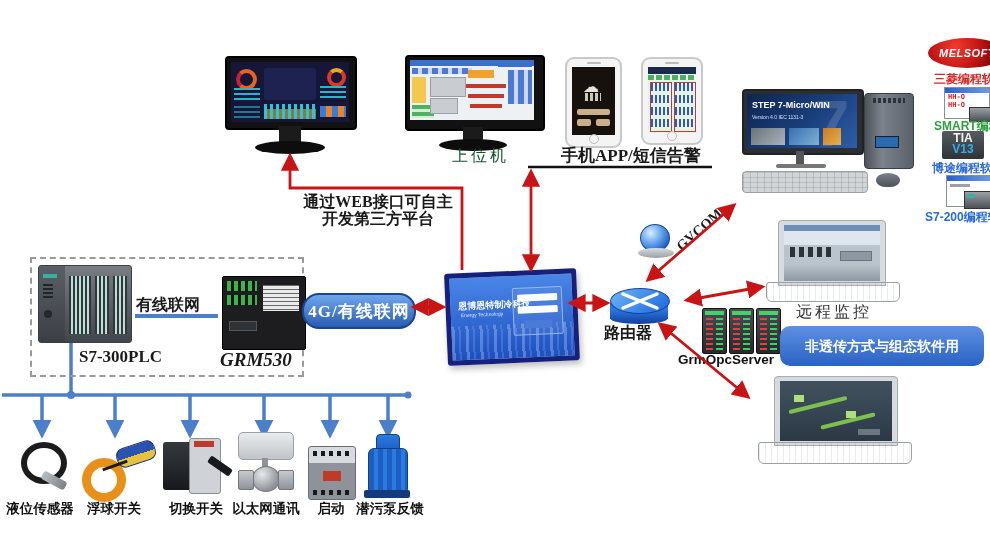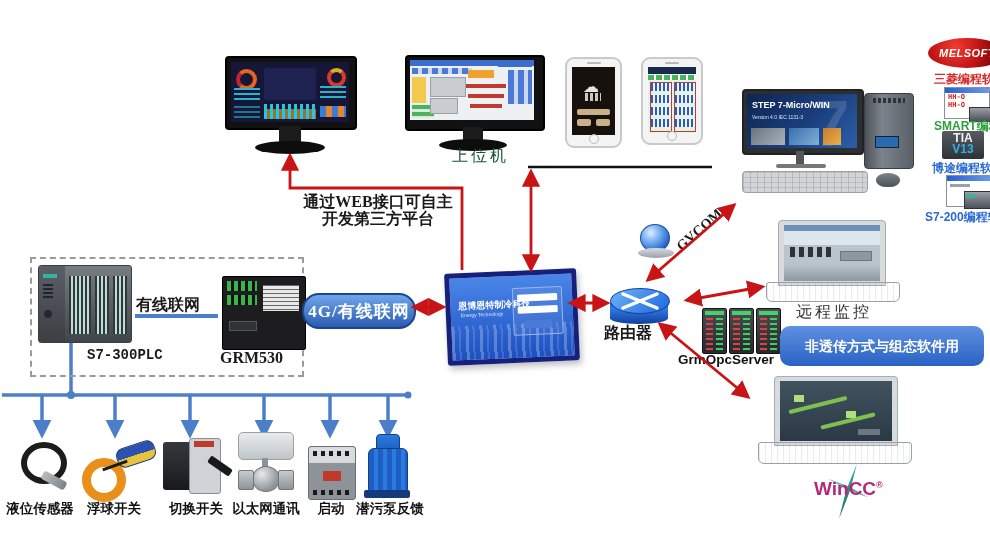--- a/index.html
+++ b/index.html
@@ -200,20 +200,21 @@
   <div class="abs phone" style="left:641px;top:57px;width:58px;height:84px;">
     <div class="spk"></div>
     <div class="abs p2-screen" style="left:5px;top:8px;width:48px;height:66px;">
       <div class="abs" style="left:0;top:0;width:48px;height:7px;background:#1a2a4a;"></div>
       <div class="abs" style="left:0;top:8px;width:48px;height:5px;background:repeating-linear-gradient(90deg,#49b35e 0 6px,#fff 6px 8px);"></div>
       <div class="abs stripe-col" style="left:2px;top:15px;width:20px;height:48px;border:1px solid #c03a3a;"></div>
       <div class="abs stripe-col" style="left:26px;top:15px;width:20px;height:48px;border:1px solid #c03a3a;"></div>
     </div>
     <div class="home"></div>
   </div>
+  <div class="abs lbl lbl-bold" style="left:561px;top:144px;font-size:17px;">手机APP/短信告警</div>
 
   <div class="abs lbl lbl-bold ctr" style="left:378px;top:209px;font-size:16px;">开发第三方平台</div>
   <div class="abs lbl lbl-bold ctr" style="left:378px;top:192px;font-size:16px;">通过WEB接口可自主</div>
 
   <div class="abs" style="left:740px;top:85px;width:180px;height:112px;">
     <div class="abs mon-bezel" style="left:2px;top:4px;width:118px;height:62px;background:#2b2f34;border-color:#222;">
       <div class="abs pc-screen" style="left:3px;top:3px;width:110px;height:54px;">
         <div class="pc-seven">7</div>
         <div class="abs" style="left:5px;top:6px;color:#fff;font:bold 9px 'Liberation Sans',sans-serif;">STEP 7-Micro/WIN</div>
         <div class="abs" style="left:5px;top:20px;color:#cfe0ff;font:5px 'Liberation Sans',sans-serif;">Version 4.0   IEC 1131-3</div>
@@ -259,31 +260,31 @@
   <div class="abs plc300" style="left:38px;top:265px;width:92px;height:76px;">
     <div class="abs" style="left:0;top:0;width:26px;height:76px;background:linear-gradient(180deg,#5a5f66,#3c4045);">
       <div class="abs" style="left:4px;top:8px;width:14px;height:4px;background:#3ab0a0;"></div>
       <div class="abs" style="left:4px;top:18px;width:10px;height:14px;background:repeating-linear-gradient(180deg,#22262a 0 2px,transparent 2px 4px);"></div>
       <div class="abs" style="left:5px;top:44px;width:8px;height:8px;background:#24282c;border-radius:50%;"></div>
     </div>
     <div class="abs plc-vent" style="left:30px;top:10px;width:22px;height:58px;"></div>
     <div class="abs plc-vent" style="left:56px;top:10px;width:14px;height:58px;"></div>
     <div class="abs plc-vent" style="left:74px;top:10px;width:14px;height:58px;"></div>
   </div>
-  <div class="abs lbl lbl-bold" style="left:87px;top:347px;font-size:14px;font-family:Liberation Mono, monospace;">S7-300PLC</div>
+  <div class="abs lbl lbl-bold" style="left:79px;top:347px;font-size:17px;">S7-300PLC</div>
 
   <div class="abs lbl lbl-bold" style="left:136px;top:295px;font-size:16px;">有线联网</div>
 
   <div class="abs grm" style="left:222px;top:276px;width:82px;height:72px;">
     <div class="abs grm-terms" style="left:4px;top:4px;width:30px;height:10px;"></div>
     <div class="abs grm-terms" style="left:4px;top:18px;width:30px;height:10px;"></div>
     <div class="abs grm-label" style="left:40px;top:8px;width:36px;height:26px;"></div>
     <div class="abs" style="left:6px;top:44px;width:26px;height:8px;background:#2e3338;border:1px solid #555;"></div>
   </div>
-  <div class="abs lbl lbl-bold" style="left:220px;top:349px;font-size:16px;">GRM530</div>
+  <div class="abs lbl lbl-bold" style="left:220px;top:349px;font-size:19px;font-style:italic;">GRM530</div>
 
   <div class="abs pill" style="left:302px;top:293px;width:110px;height:32px;">4G/有线联网</div>
 
   <div class="abs cloud-dev" style="left:446px;top:271px;width:122px;height:82px;">
     <div class="skyline"></div>
     <div class="abs dev-title" style="left:8px;top:22px;">恩博恩特制冷科技</div>
     <div class="abs dev-sub" style="left:10px;top:34px;">Energy Technology</div>
     <div class="abs login-box" style="left:62px;top:12px;width:48px;height:46px;">
       <div class="abs login-row" style="left:4px;top:6px;width:40px;height:7px;"></div>
       <div class="abs login-row" style="left:4px;top:18px;width:40px;height:7px;"></div>
@@ -349,25 +350,20 @@
     <div class="abs lap-frame" style="left:16px;top:0;width:122px;height:68px;">
       <div class="abs wincc-screen" style="left:5px;top:4px;width:112px;height:60px;">
         <div class="pipe" style="left:8px;top:22px;width:60px;"></div>
         <div class="pipe" style="left:40px;top:38px;width:56px;"></div>
         <div class="abs" style="left:14px;top:14px;width:10px;height:7px;background:#aede7e;"></div>
         <div class="abs" style="left:66px;top:30px;width:10px;height:7px;background:#aede7e;"></div>
         <div class="abs" style="left:78px;top:48px;width:22px;height:6px;background:#6a7682;"></div>
       </div>
     </div>
     <div class="abs lap-base" style="left:0;top:66px;width:152px;height:20px;"></div>
-  </div>
-  <div class="abs" style="left:800px;top:462px;width:110px;height:60px;">
-    <div class="wincc-star" style="left:46px;top:0;transform:rotate(18deg);"></div>
-    <div class="wincc-star" style="left:46px;top:4px;height:44px;transform:rotate(-65deg);opacity:.7;"></div>
-    <div class="abs wincc-logo" style="left:14px;top:16px;"><span>WinCC</span><sup style="font-size:9px;">®</sup></div>
   </div>
 
   <div class="abs" style="left:15px;top:438px;width:54px;height:60px;">
     <div class="abs coil" style="left:6px;top:4px;width:34px;height:30px;"></div>
     <div class="abs probe" style="left:26px;top:38px;width:26px;height:9px;"></div>
   </div>
   <div class="abs" style="left:82px;top:444px;width:74px;height:54px;">
     <div class="abs float-ring" style="left:0;top:14px;width:26px;height:26px;"></div>
     <div class="abs float-body" style="left:34px;top:0;width:38px;height:18px;"></div>
     <div class="abs" style="left:20px;top:20px;width:26px;height:3px;background:#1a1a1a;transform:rotate(-20deg);"></div>

